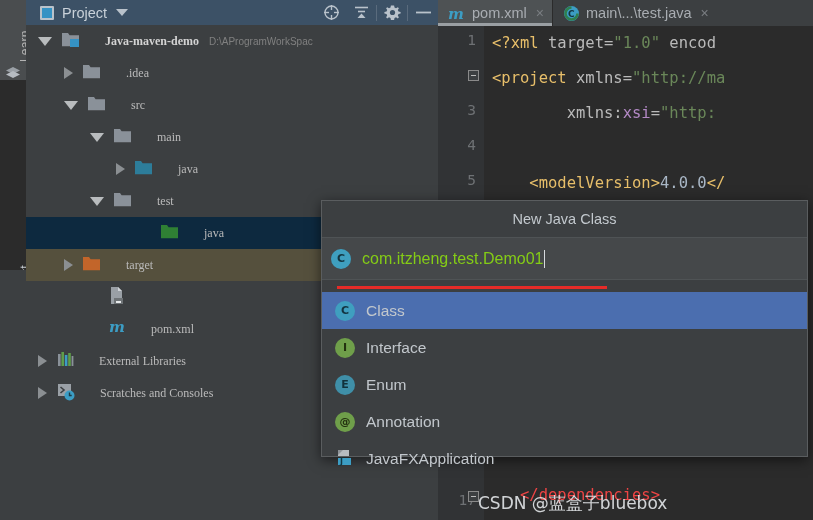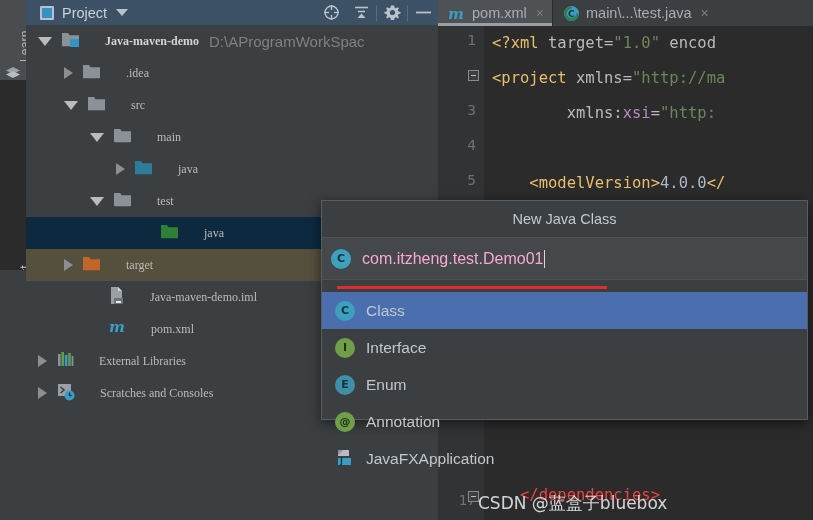--- a/index.html
+++ b/index.html
@@ -77,21 +77,21 @@
     border-top: 6px solid transparent; border-bottom: 6px solid transparent;
     border-left: 9px solid #8b8f92;
   }
   .arrow.down {
     border-left: 7px solid transparent; border-right: 7px solid transparent;
     border-top: 9px solid #b9bcbe;
   }
   .arrow.none { width: 9px; height: 1px; }
   .lbl { font-size: 12px; color: #bbbbbb; margin-left: 24px; font-family: Liberation Serif, serif; }
   .lbl.bold { font-weight: bold; color: #d4d4d4; }
-  .sub { font-size: 15px; color: #808080; margin-left: 10px; }
+  .sub { font-size: 10px; color: #808080; margin-left: 10px; }
   .ico { flex: 0 0 auto; display: inline-block; }
 
   
   .editor {
     position: absolute; left: 438px; top: 0; width: 375px; height: 520px;
     background: #2b2b2b;
   }
   .tabbar {
     position: absolute; left: 0; top: 0; width: 375px; height: 26px;
     background: #3c3f41; display: flex; align-items: stretch;
@@ -137,35 +137,35 @@
     position: absolute; width: 11px; height: 11px;
     border: 1px solid #8a8a8a; background: #3c3f41;
   }
   .fold-mark::after {
     content: ""; position: absolute; left: 2px; top: 4px;
     width: 5px; height: 1px; background: #bbb;
   }
 
   
   .popup {
-    position: absolute; left: 321px; top: 200px; width: 487px; height: 220px;
+    position: absolute; left: 321px; top: 200px; width: 487px; height: 257px;
     background: #3c3f41; border: 1px solid #5a5d5f;
     box-shadow: 0 3px 12px rgba(0,0,0,.55);
     z-index: 20;
   }
   .popup-title {
     height: 37px; display: flex; align-items: center; justify-content: center;
     color: #c3c9ce; font-size: 14.5px; border-bottom: 1px solid #4f5355;
   }
   .popup-input {
     height: 42px; display: flex; align-items: center; background: #45484a;
     padding-left: 9px; border-bottom: 1px solid #4f5355;
   }
   .popup-input .val {
-    color: #f9a8d4; font-size: 16px; margin-left: 11px; position: relative;
+    color: #84cc16; font-size: 16px; margin-left: 11px; position: relative;
   }
   .caret {
     display: inline-block; width: 1px; height: 18px;
     background: #d6dade; vertical-align: -3px; margin-left: 1px;
   }
   .redbar {
     position: absolute; left: 15px; top: 85px; width: 270px; height: 3px;
     background: #e52b28;
   }
   .popup-sep { height: 12px; background: #3c3f41; }
@@ -335,21 +335,20 @@
         <div class="row">
           <div style="width: 64px; flex: 0 0 auto;"></div>
           <div class="arrow none"></div>
           <div style="width: 9px; flex: 0 0 auto;"></div>
           <span class="ico"><svg width="18" height="19" viewBox="0 0 18 19">
               <path d="M3 1 h7 l4 4 v13 H3 Z" fill="#9aa0a6"></path>
               <path d="M10 1 v4 h4 Z" fill="#cfd3d7"></path>
               <rect x="6" y="12" width="9" height="6" fill="#6e7376"></rect>
               <rect x="8" y="15" width="5" height="2" fill="#e7e9eb"></rect>
             </svg></span>
-          <span class="lbl">Java-maven-demo.iml</span>
         </div>
         <div class="row">
           <div style="width: 64px; flex: 0 0 auto;"></div>
           <div class="arrow none"></div>
           <div style="width: 9px; flex: 0 0 auto;"></div>
           <span class="ico"><svg width="19" height="18" viewBox="0 0 19 18">
               <text x="1" y="14" font-family="DejaVu Serif, serif" font-style="italic" font-weight="bold" font-size="15" fill="#3c9dc4">m</text>
             </svg></span>
           <span class="lbl">pom.xml</span>
         </div>

